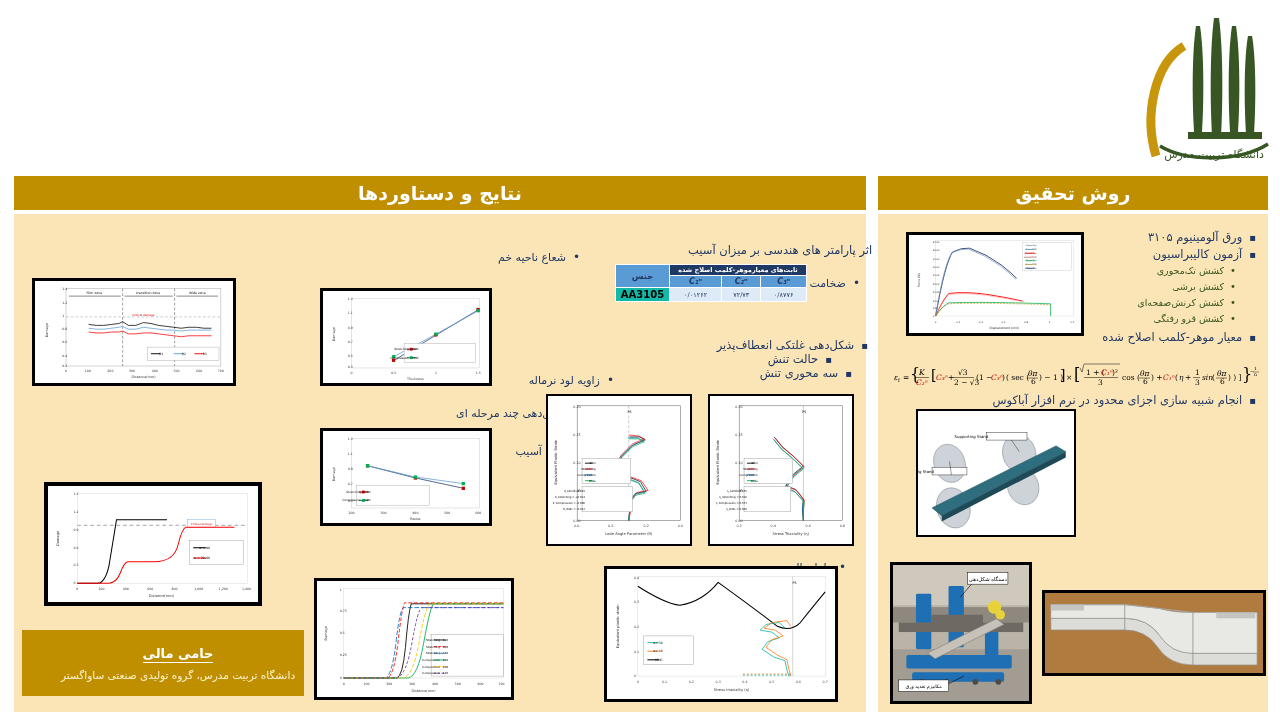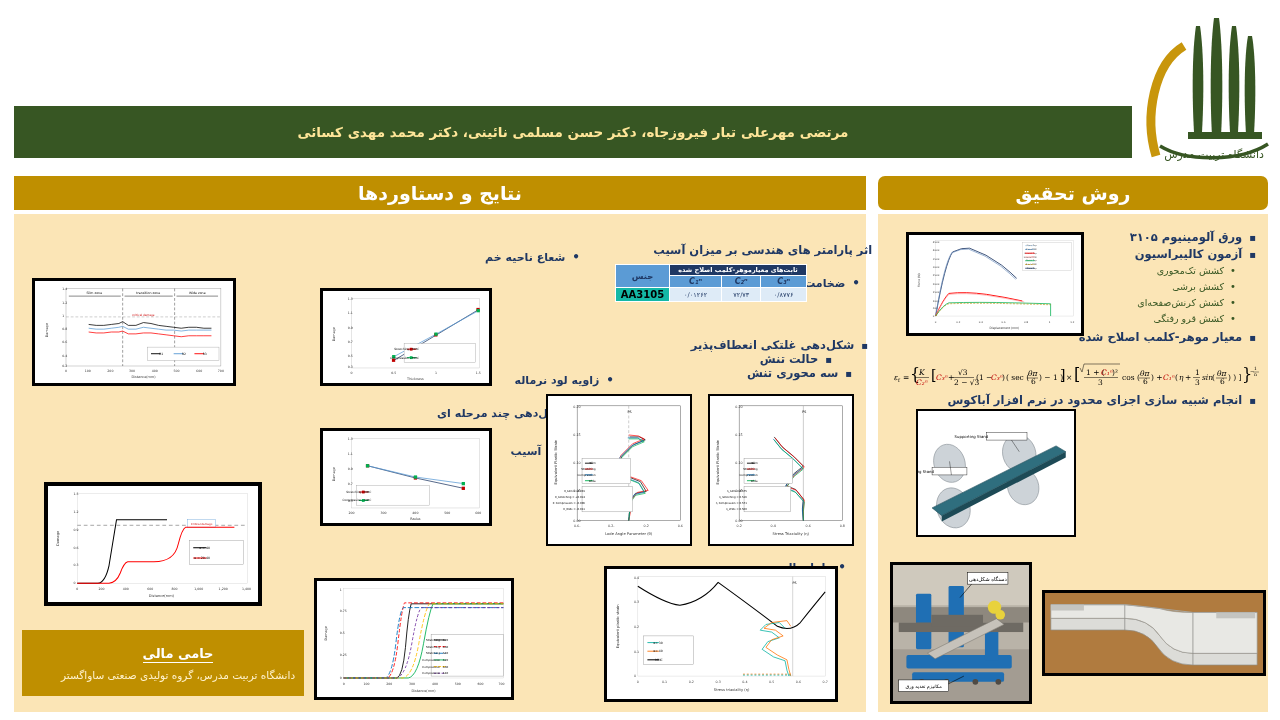--- a/index.html
+++ b/index.html
@@ -31,30 +31,30 @@
   .logo-box { position: absolute; left: 1136px; top: 6px; width: 140px; height: 160px; }
   .logo-box svg { width: 100%; height: 100%; }
 
   
   .sec-head {
     position: absolute; background: #bf8f00; display: flex;
     align-items: center; justify-content: center; height: 34px;
   }
   .sec-head span { color: #ffffff; font-size: 19px; font-weight: bold; }
   #head-results { left: 14px; top: 176px; width: 852px; }
-  #head-method  { left: 878px; top: 176px; width: 390px; border-radius: 7px; }
+  #head-method  { left: 878px; top: 176px; width: 390px; }
 
   
   .panel { position: absolute; background: #fbe5b6; }
   #panel-results { left: 14px; top: 214px; width: 852px; height: 498px; }
   #panel-method  { left: 878px; top: 214px; width: 390px; height: 498px; }
 
   
   .b1, .b2, .b3 {
-    position: absolute; color: #1f3864; font-weight: bold; text-align: right;
+    position: absolute; color: #1f3864; font-weight: normal; text-align: right;
     white-space: nowrap; direction: rtl;
   }
   .b1 { font-size: 11.5px; }
   .b2 { font-size: 11px; }
   .b3 { font-size: 9.5px; font-weight: normal; color: #385723; }
   .b1::before { content: "\25AA"; margin-left: 7px; font-size: 10px; }
   .b2::before { content: "\2022"; margin-left: 7px; font-size: 12px; }
   .b3::before { content: "\2022"; margin-left: 6px; font-size: 10px; }
 
   .figbox {
@@ -96,23 +96,20 @@
 
   
   .photo { position: absolute; border: 3px solid #000; overflow: hidden; background:#ddd; }
 </style>
 </head>
 <body>
 
 <div class="poster">
 
 
-  <div class="authors-bar">
-    <span>مرتضی مهرعلی تبار فیروزجاه، دکتر حسن مسلمی نائینی، دکتر محمد مهدی کسائی</span>
-  </div>
 
   <div class="logo-box">
     <svg viewBox="0 0 140 160">
       <path d="M20 150 C8 110 18 58 48 40" stroke="#c8960c" stroke-width="9" fill="none"></path>
       <g fill="#375623">
         <path d="M60 20 C56 46 56 92 58 126 L66 126 C68 92 68 46 64 20 Z"></path>
         <path d="M78 12 C74 42 74 94 76 130 L85 130 C87 94 87 42 83 12 Z"></path>
         <path d="M96 20 C92 46 92 92 94 126 L102 126 C104 92 104 46 100 20 Z"></path>
         <path d="M112 30 C108 52 108 96 110 128 L118 128 C120 96 120 52 116 30 Z"></path>
       </g>

